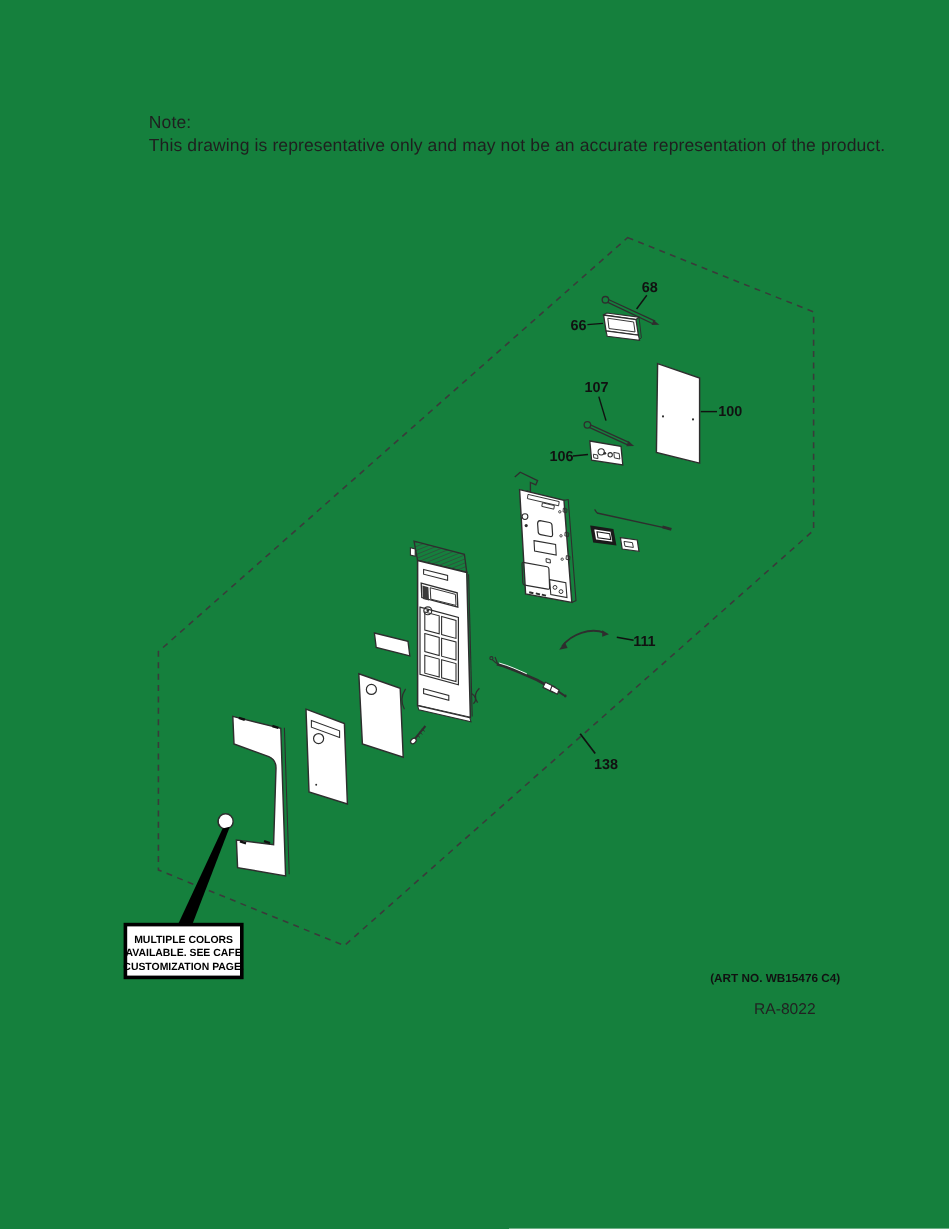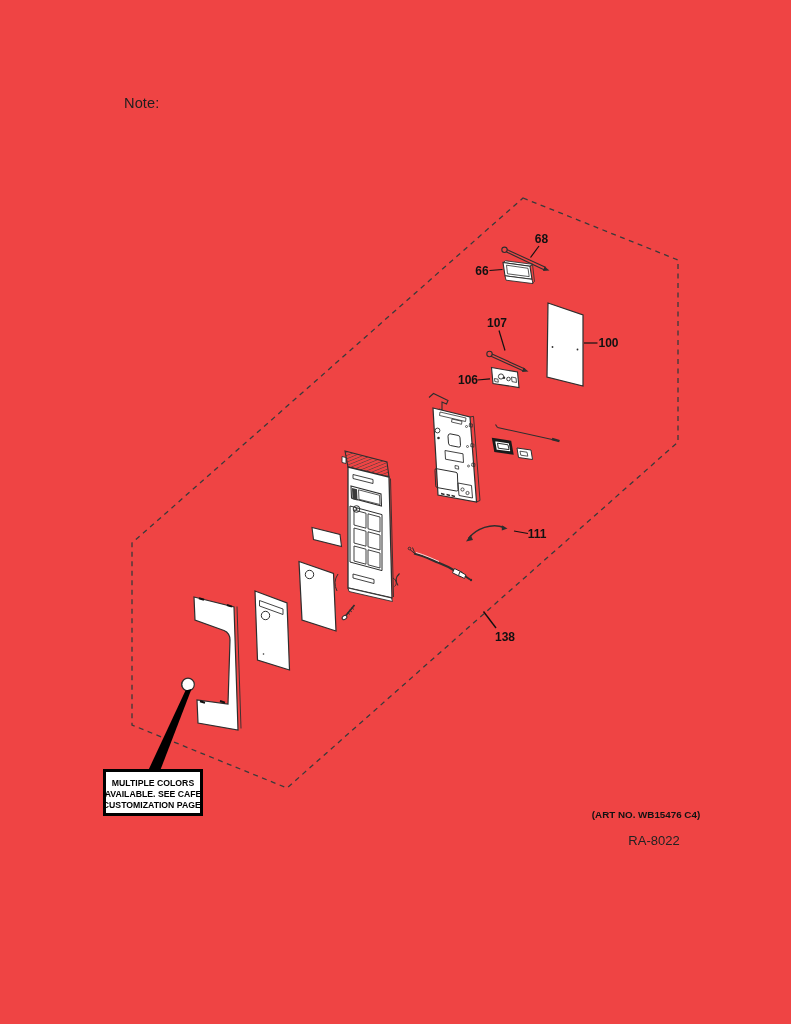--- a/index.html
+++ b/index.html
@@ -1,19 +1,19 @@
 <!DOCTYPE html>
 <html><head>
 <meta charset="utf-8">
 <style>
   html,body{margin:0;padding:0;background:#fff;}
   .page{
     position:relative;
     width:791px;height:1024px;
-    background:#ef4444;
+    background:#15803d;
     font-family:"Liberation Sans", sans-serif;
     color:#1a1a1a;
     overflow:hidden;
   }
   .note-block{
     position:absolute;
     left:124px;top:94px;
     width:630px;
     font-size:14.6px;
     line-height:19px;
@@ -28,20 +28,21 @@
   .artno{font-size:9.8px;font-weight:bold;fill:#111;}
   .draw-no{font-size:13px;fill:#222;}
 </style>
 </head>
 <body>
 
 <div class="page">
 
   <div class="note-block">
     <div>Note:</div>
+    <div>This drawing is representative only and may not be an accurate representation of the product.</div>
   </div>
 
   <svg width="791" height="1024" viewBox="0 0 791 1024">
     <defs>
       <pattern id="ventHatch" width="3.1" height="6" patternUnits="userSpaceOnUse" patternTransform="rotate(68)">
         <line x1="0" y1="0" x2="0" y2="6" stroke="#3a3a3a" stroke-width="1"></line>
       </pattern>
     </defs>
 
     <g>

